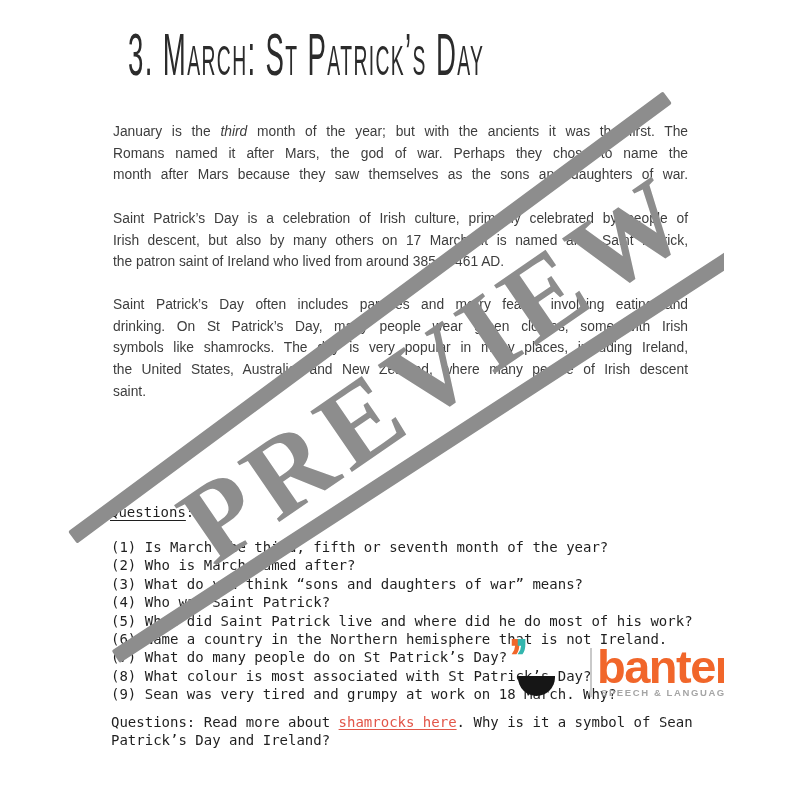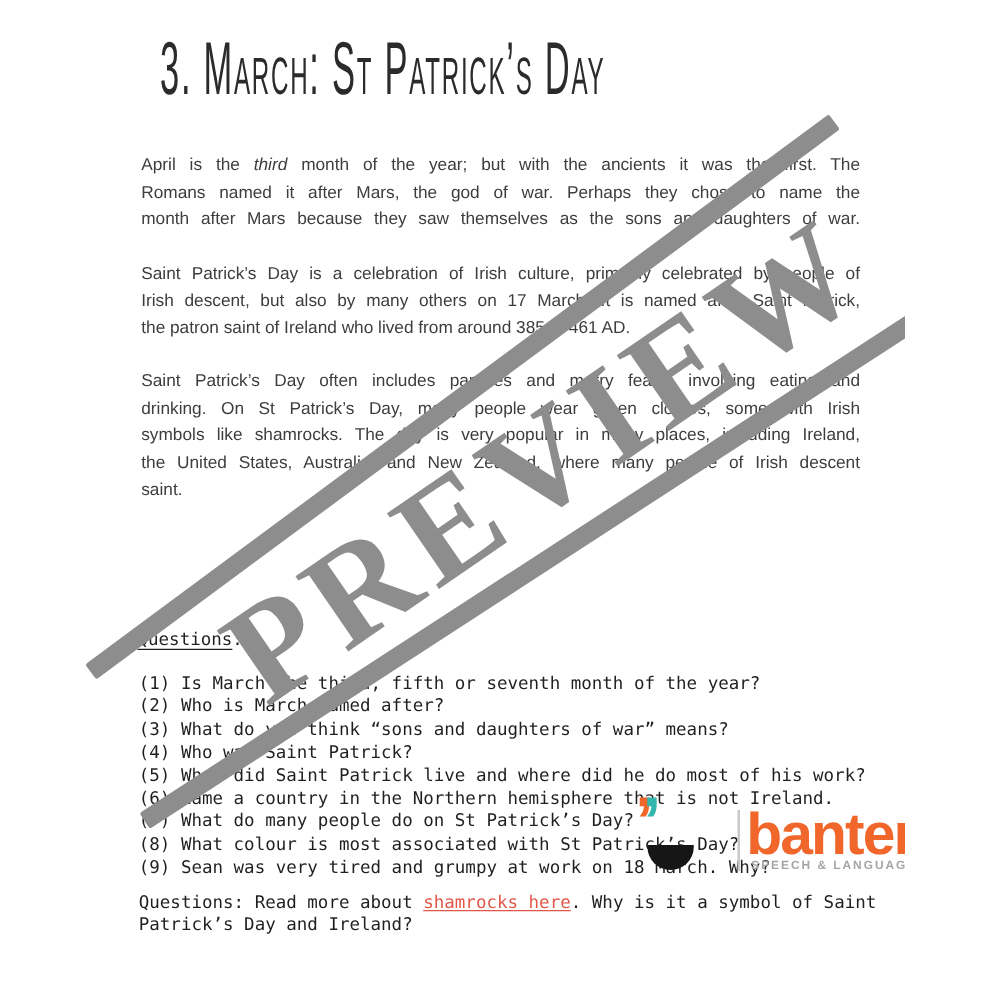--- a/index.html
+++ b/index.html
@@ -66,21 +66,21 @@
   }
 </style>
 </head>
 <body>
 
 <div class="page">
 
   <div class="title">3. March: St Patrick’s Day</div>
 
   <div class="para p1">
-    <div class="jline"><span>April is the </span><i>third</i><span> month of the year; but with the ancients it was the first. The</span></div>
+    <div class="jline"><span>January is the </span><i>third</i><span> month of the year; but with the ancients it was the first. The</span></div>
     <div class="jline">Romans named it after Mars, the god of war. Perhaps they chose to name the</div>
     <div class="jline">month after Mars because they saw themselves as the sons and daughters of war.</div>
   </div>
 
   <div class="para p2">
     <div class="jline">Saint Patrick’s Day is a celebration of Irish culture, primarily celebrated by people of</div>
     <div class="jline">Irish descent, but also by many others on 17 March. It is named after Saint Patrick,</div>
     <div class="jline last">the patron saint of Ireland who lived from around 385 to 461 AD.</div>
   </div>
 
@@ -100,21 +100,21 @@
     <div class="mline">(3) What do you think “sons and daughters of war” means?</div>
     <div class="mline">(4) Who was Saint Patrick?</div>
     <div class="mline">(5) When did Saint Patrick live and where did he do most of his work?</div>
     <div class="mline">(6) Name a country in the Northern hemisphere that is not Ireland.</div>
     <div class="mline">(7) What do many people do on St Patrick’s Day?</div>
     <div class="mline">(8) What colour is most associated with St Patrick’s Day?</div>
     <div class="mline">(9) Sean was very tired and grumpy at work on 18 March. Why?</div>
   </div>
 
   <div class="mono extension">
-    <div class="mline"><span>Questions: Read more about </span><a class="link" href="#">shamrocks here</a><span>. Why is it a symbol of Saint</span></div>
+    <div class="mline"><span>Questions: Read more about </span><a class="link" href="#">shamrocks here</a><span>. Why is it a symbol of Sean</span></div>
     <div class="mline">Patrick’s Day and Ireland?</div>
   </div>
 
   <div class="wm-bar top"></div>
   <div class="wm-text">PREVIEW</div>
   <div class="wm-bar bottom"></div>
 
   <div class="logo">
     <div class="logo-quotes"><span class="q-orange">’</span><span class="q-teal">’</span></div>
     <div class="logo-bowl"></div>

